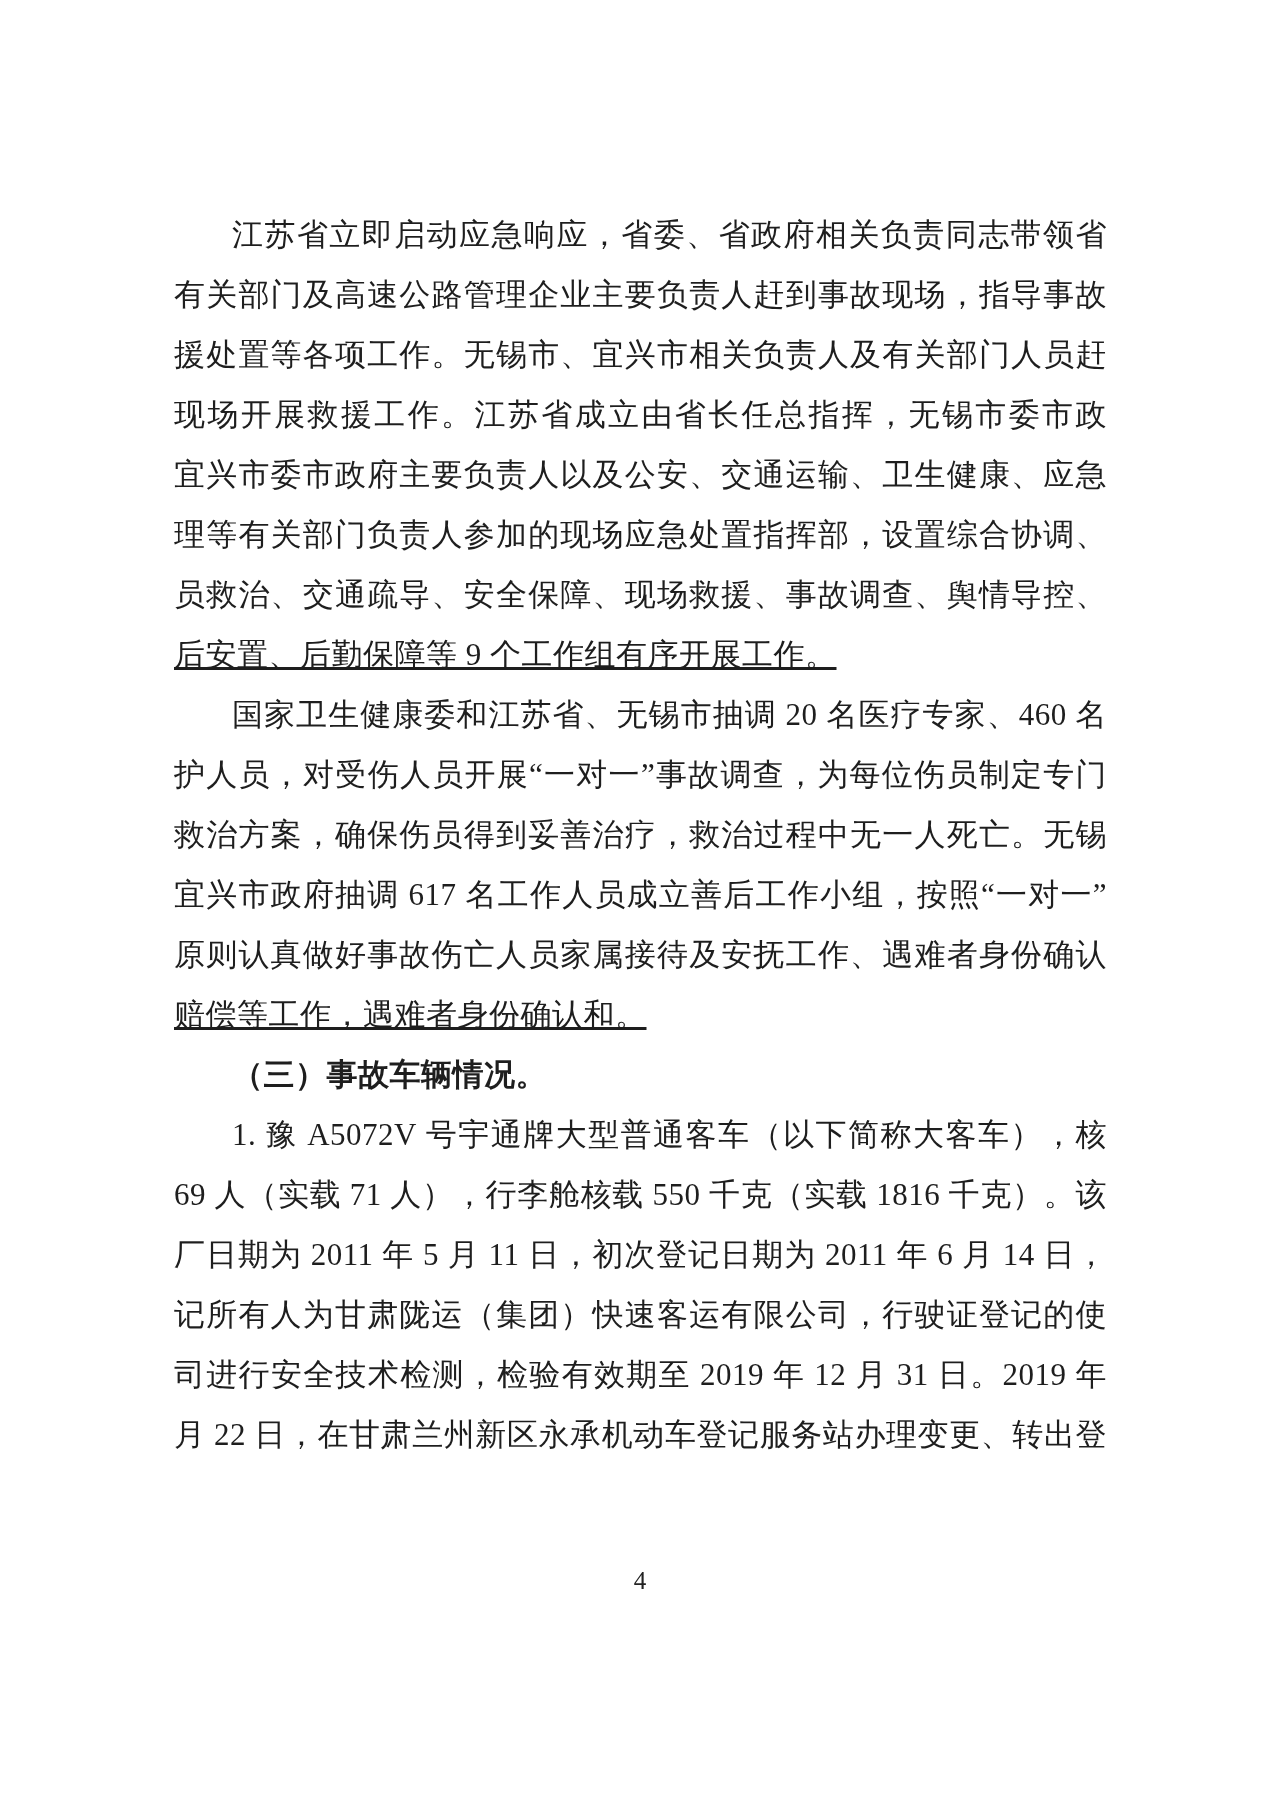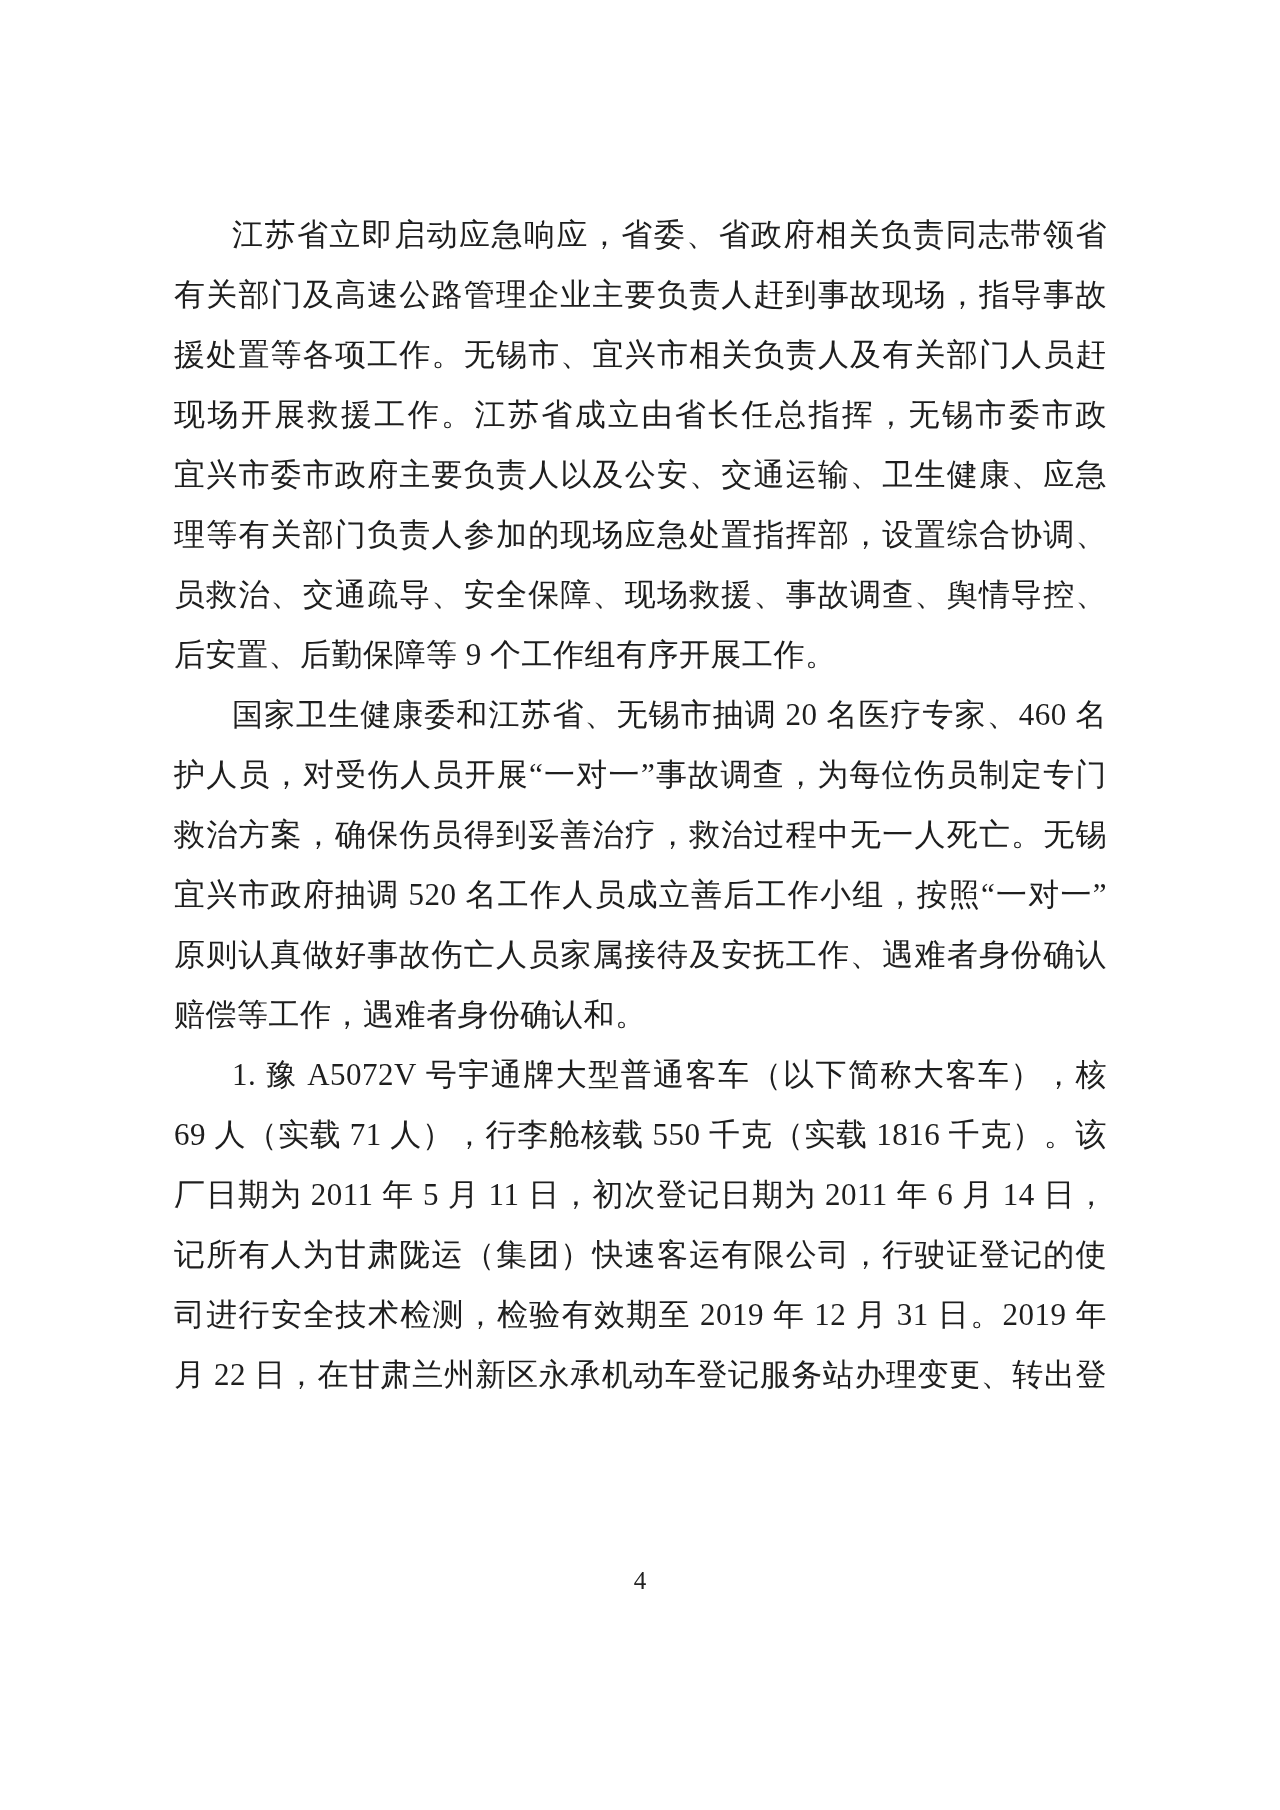--- a/index.html
+++ b/index.html
@@ -31,20 +31,21 @@
     text-align: justify;
     text-align-last: justify;
     overflow: hidden;
   }
   .line.indent {
     text-indent: 58px;
   }
   .line.end {
     text-align: left;
     text-align-last: left;
+    text-decoration: underline;
   }
   .line.heading {
     font-weight: bold;
     text-align: left;
     text-align-last: left;
   }
   .pagenum {
     position: absolute;
     top: 1558px;
     left: 0;
@@ -65,23 +66,24 @@
     <div class="line">有关部门及高速公路管理企业主要负责人赶到事故现场，指导事故救</div>
     <div class="line">援处置等各项工作。无锡市、宜兴市相关负责人及有关部门人员赶到</div>
     <div class="line">现场开展救援工作。江苏省成立由省长任总指挥，无锡市委市政府、</div>
     <div class="line">宜兴市委市政府主要负责人以及公安、交通运输、卫生健康、应急管</div>
     <div class="line">理等有关部门负责人参加的现场应急处置指挥部，设置综合协调、伤</div>
     <div class="line">员救治、交通疏导、安全保障、现场救援、事故调查、舆情导控、善</div>
     <div class="line end">后安置、后勤保障等 9 个工作组有序开展工作。</div>
     <div class="line indent">国家卫生健康委和江苏省、无锡市抽调 20 名医疗专家、460 名医</div>
     <div class="line">护人员，对受伤人员开展“一对一”事故调查，为每位伤员制定专门</div>
     <div class="line">救治方案，确保伤员得到妥善治疗，救治过程中无一人死亡。无锡市、</div>
-    <div class="line">宜兴市政府抽调 520 名工作人员成立善后工作小组，按照“一对一”</div>
+    <div class="line">宜兴市政府抽调 617 名工作人员成立善后工作小组，按照“一对一”</div>
     <div class="line">原则认真做好事故伤亡人员家属接待及安抚工作、遇难者身份确认和</div>
     <div class="line end">赔偿等工作，遇难者身份确认和。</div>
+    <div class="line heading indent">（三）事故车辆情况。</div>
     <div class="line indent">1. 豫 A5072V 号宇通牌大型普通客车（以下简称大客车），核载</div>
     <div class="line">69 人（实载 71 人），行李舱核载 550 千克（实载 1816 千克）。该车出</div>
     <div class="line">厂日期为 2011 年 5 月 11 日，初次登记日期为 2011 年 6 月 14 日，登</div>
     <div class="line">记所有人为甘肃陇运（集团）快速客运有限公司，行驶证登记的使用</div>
     <div class="line">司进行安全技术检测，检验有效期至 2019 年 12 月 31 日。2019 年 5</div>
     <div class="line">月 22 日，在甘肃兰州新区永承机动车登记服务站办理变更、转出登记</div>
   </div>
   <div class="pagenum">4</div>
 </div>
 

